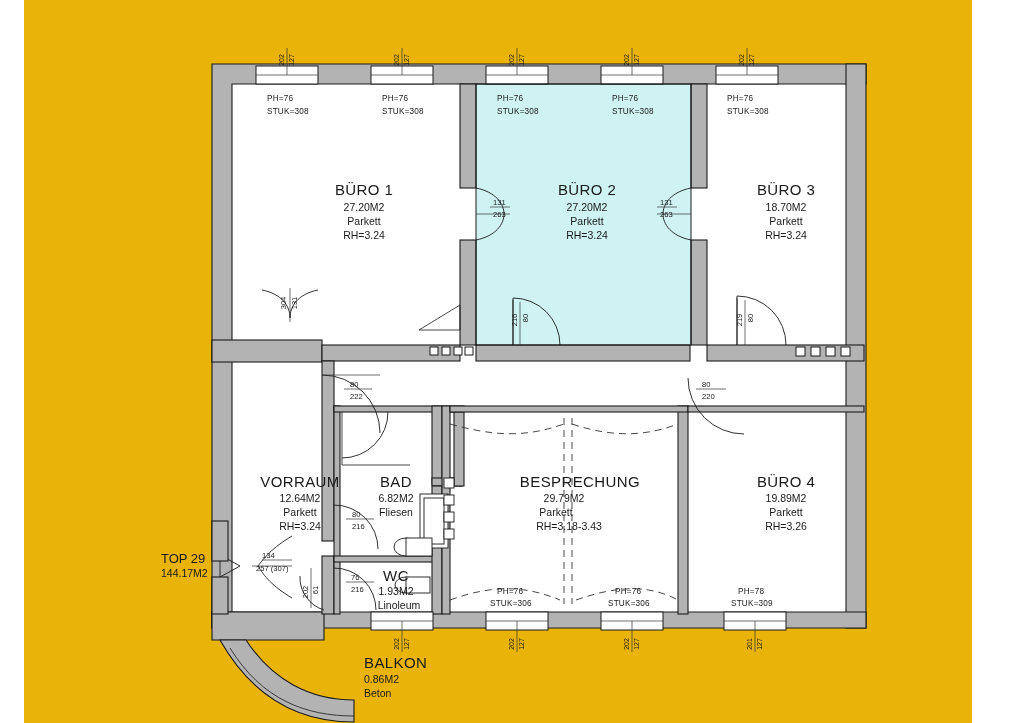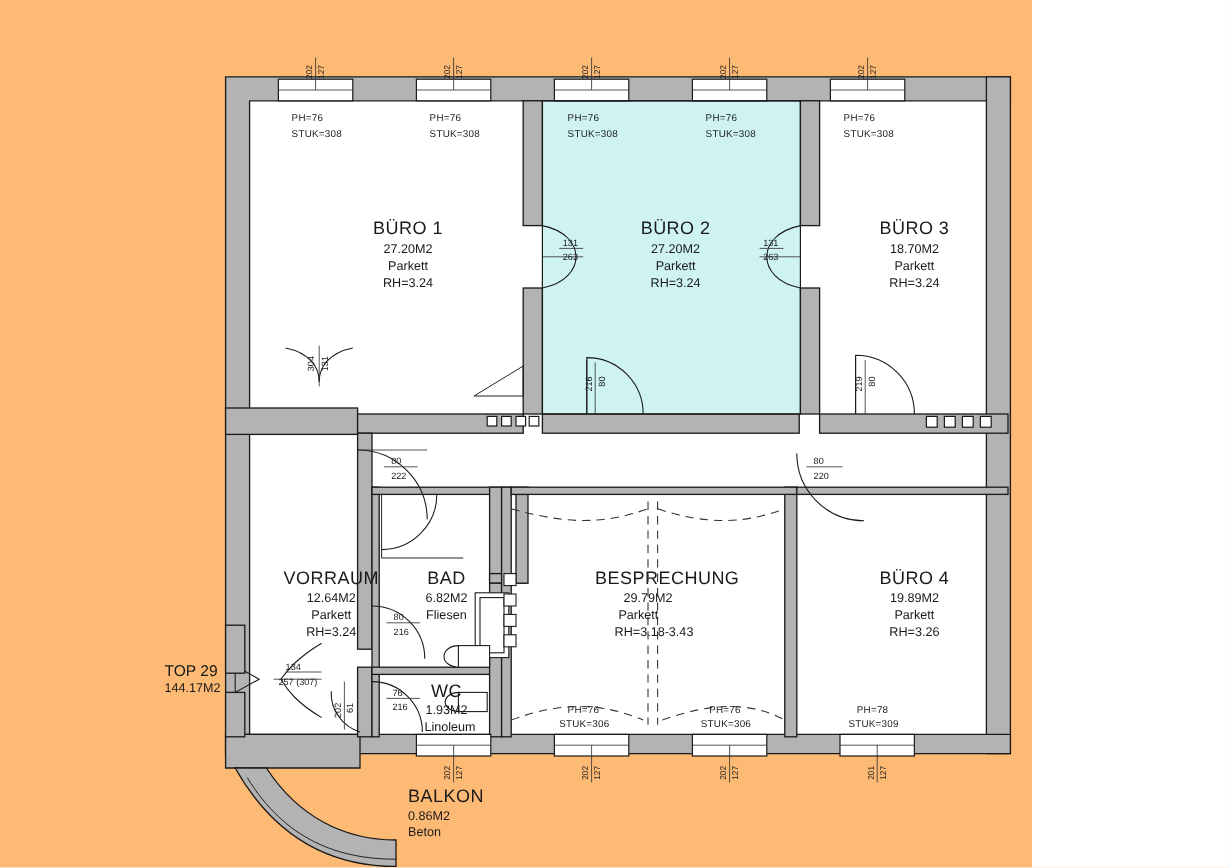--- a/index.html
+++ b/index.html
@@ -1,19 +1,19 @@
 <!DOCTYPE html>
 <html><head>
 <meta charset="utf-8">
 <title>Grundriss TOP 29</title>
 <style>
   html,body{margin:0;padding:0;background:#ffffff;}
   body{width:1024px;height:723px;overflow:hidden;
        font-family:"Liberation Sans",sans-serif;color:#1a1a1a;}
-  #plan-root{position:relative;width:860px;height:723px;background:#fdba74;}
+  #plan-root{position:relative;width:948px;height:723px;background:#eab308;margin-left:24px;}
   svg{display:block;}
   .wall{fill:#b3b3b3;stroke:#1a1a1a;stroke-width:1.1;}
   .room-fill{fill:#ffffff;}
   .room-hl{fill:#cff3f3;}
   .win{fill:#ffffff;stroke:#1a1a1a;stroke-width:1;}
   .thin{stroke:#1a1a1a;stroke-width:0.8;fill:none;}
   .thinner{stroke:#333;stroke-width:0.7;fill:none;}
   .swing{stroke:#1a1a1a;stroke-width:0.9;fill:none;}
   .dash{stroke:#333;stroke-width:0.9;fill:none;stroke-dasharray:7 5;}
   .fix{fill:#ffffff;stroke:#1a1a1a;stroke-width:0.9;}

